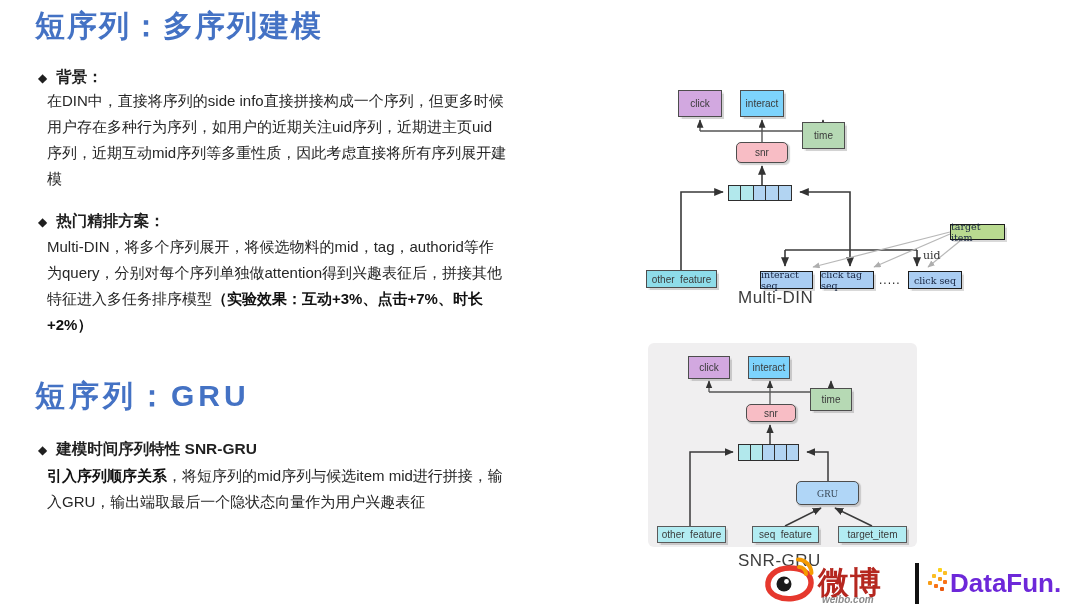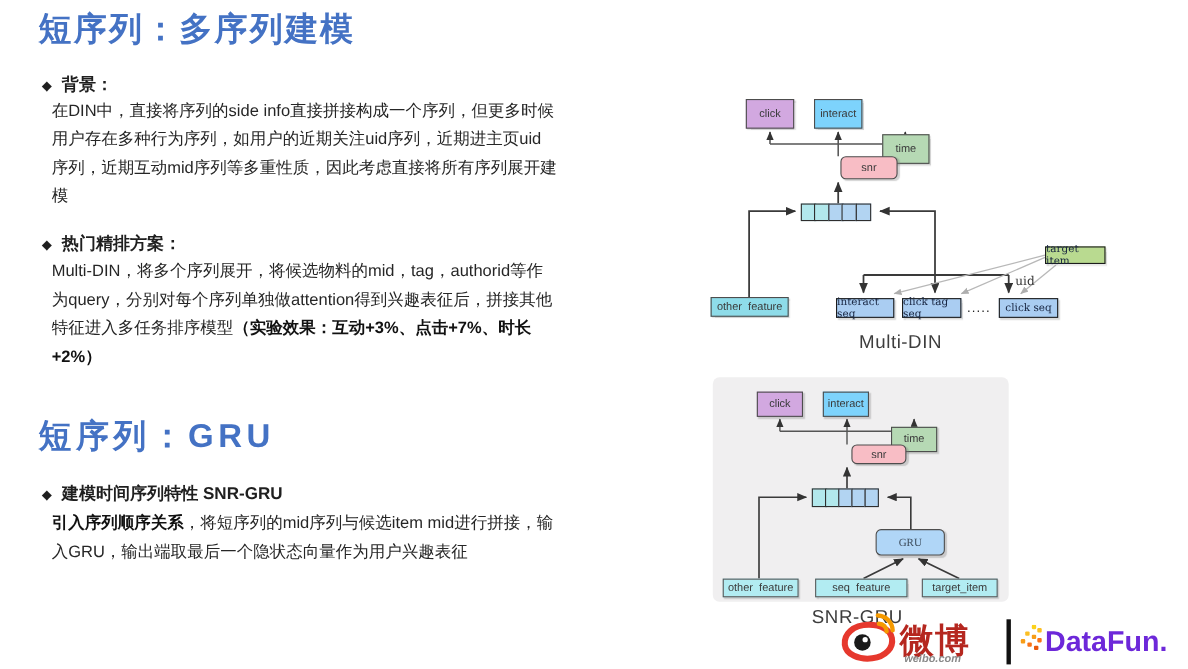--- a/index.html
+++ b/index.html
@@ -35,21 +35,21 @@
             background:#aacdf2; border:1.8px solid #1c1c1c; font-family:"DejaVu Serif", serif;
             font-size:9.5px; color:#16233f; box-shadow:1.5px 1.5px 1px rgba(130,130,130,.3); }
   .caption { position:absolute; font-size:17px; color:#3d3d3d; letter-spacing:.5px; }
   .serif-note { position:absolute; font-family:"DejaVu Serif", serif; font-size:11px; color:#333; }
   .dots-txt { position:absolute; font-size:12px; color:#222; letter-spacing:1px; }
   .pre { white-space:pre; }
 
   .c-click { background:#d2a8e0; }
   .c-interact { background:#7dd3fc; }
   .c-time { background:#b6d9b4;margin-top:32px; }
-  .c-snr { background:#f8bdc5;margin-left:28px; }
+  .c-snr { background:#f8bdc5; }
   .c-cyan { background:#8edce9; }
   .c-cyan2 { background:#b2ecf2; }
   .c-green { background:#b9da90; }
   .c-gru { background:#b0d6f7; }
 
   .panel { position:absolute; background:#f0eff0; border-radius:6px; }
 
   
   .weibo-cn { position:absolute; font-size:31px; font-weight:bold; color:#b5271f; letter-spacing:1px; }
   .weibo-domain { position:absolute; font-size:10px; font-weight:bold; font-style:italic; color:#8a8a8a; }
@@ -130,21 +130,21 @@
   <div class="dbox c-cyan pre" style="left:16px; top:185px; width:71px; height:18px;">other  feature</div>
 
   <div class="seqbox" style="left:130px; top:186px; width:53px; height:18px;">interact seq</div>
   <div class="seqbox" style="left:190px; top:186px; width:54px; height:18px;">click tag seq</div>
   <div class="dots-txt" style="left:249px; top:188px;">.....</div>
   <div class="seqbox" style="left:278px; top:186px; width:54px; height:18px;">click seq</div>
 
   <div class="seqbox c-green" style="left:320px; top:139px; width:55px; height:16px; background:#b9da90;">target item</div>
   <div class="serif-note" style="left:293px; top:164px;">uid</div>
 
-  <div class="caption" style="left:108px; top:216px;margin-left:43px;">Multi-DIN</div>
+  <div class="caption" style="left:108px; top:203px;">Multi-DIN</div>
 </div>
 
 <div class="panel" style="left:648px; top:343px; width:269px; height:204px;"></div>
 <div class="dg" style="left:648px; top:343px; width:269px; height:230px;">
   <svg class="wires" width="269" height="230" viewBox="0 0 269 230">
     <defs>
       <marker id="a2" markerWidth="7" markerHeight="7" refX="5.5" refY="2.5" orient="auto">
           <path d="M0,0 L6,2.5 L0,5 z" fill="#333"></path>
         </marker>
     </defs>
@@ -169,21 +169,21 @@
     <span class="cell-c" style="width:13.5px; height:17px;"></span>
       <span class="cell-c" style="width:13.5px; height:17px;"></span>
       <span class="cell-b" style="width:13.5px; height:17px;"></span>
       <span class="cell-b" style="width:13.5px; height:17px;"></span>
       <span class="cell-b" style="width:13.5px; height:17px;"></span>
   </div>
 
   <div class="dbox rbox c-gru" style="left:148px; top:138px; width:63px; height:24px; color:#3c4c5c;font-family:Liberation Serif, serif;">GRU</div>
 
   <div class="dbox c-cyan2 pre" style="left:9px; top:183px; width:69px; height:17px; border-color:#5a5a5a;">other  feature</div>
-  <div class="dbox c-cyan2 pre" style="left:93px; top:183px; width:84px; height:17px; border-color:#5a5a5a;">seq  feature</div>
+  <div class="dbox c-cyan2 pre" style="left:104px; top:183px; width:67px; height:17px; border-color:#5a5a5a;">seq  feature</div>
   <div class="dbox c-cyan2 pre" style="left:190px; top:183px; width:69px; height:17px; border-color:#5a5a5a;">target_item</div>
 
   <div class="caption" style="left:90px; top:208px;">SNR-GRU</div>
 </div>
 
 <div class="abs" style="left:762px; top:556px; width:56px; height:48px;">
   <svg width="56" height="48" viewBox="0 0 56 48">
     <path d="M28 12 C13 12 5 21 6 30 C7 39 19 44 31 42.5 C43.5 41 50.5 32.5 48.8 24 C47.3 16.5 39 12 28 12 Z" fill="#ffffff" stroke="#e6382d" stroke-width="5.5"></path>
     <circle cx="22" cy="28" r="7.5" fill="#1a1a1a"></circle>
     <circle cx="24.5" cy="25.5" r="2.4" fill="#ffffff"></circle>

